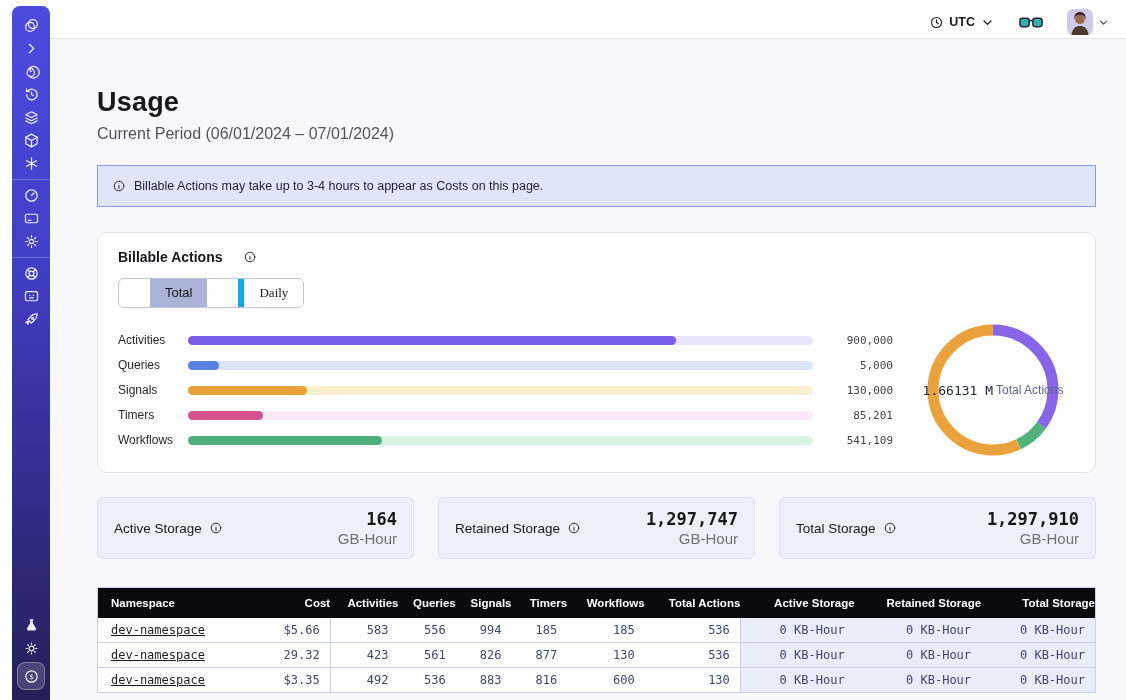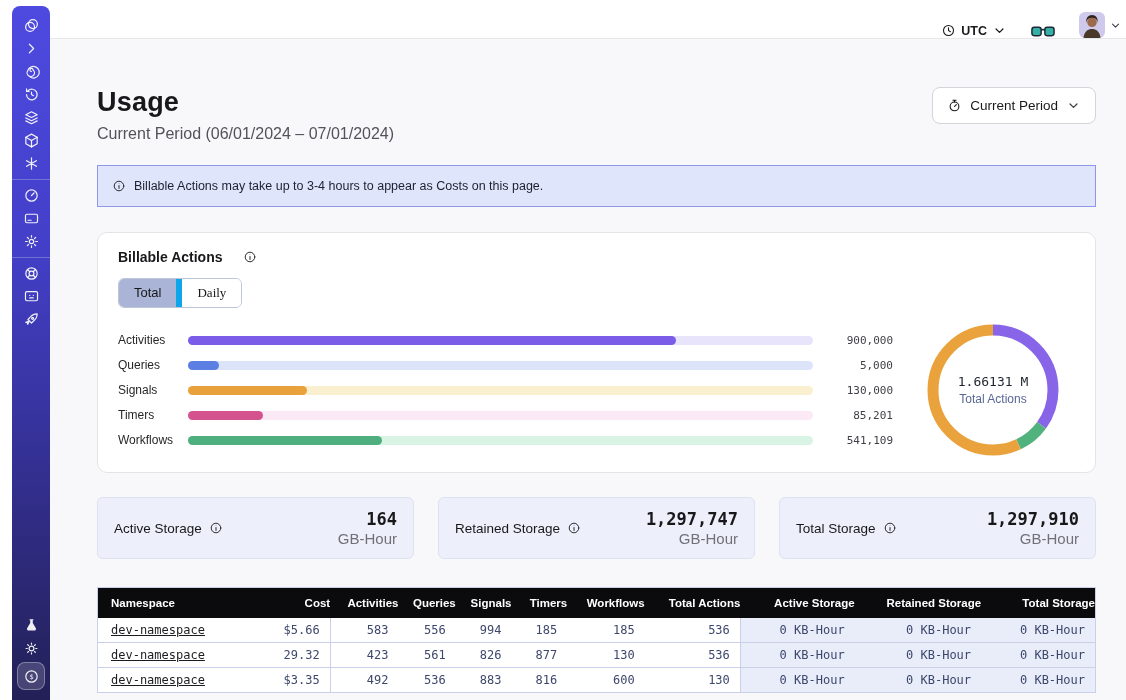--- a/index.html
+++ b/index.html
@@ -16,22 +16,22 @@
   .nav-item svg { width:17px; height:17px; }
   .nav-divider { width:38px; height:1px; background:rgba(255,255,255,.25); margin:4px 0; flex:none; }
   .nav-spacer { flex:1; }
   .pill { width:28px; height:28px; border-radius:8px; background:rgba(255,255,255,.16);
     border:1px solid rgba(255,255,255,.32); display:flex; align-items:center; justify-content:center; }
   .pill svg { width:17px; height:17px; }
   .nav-item.pill-item { height:32px; }
 
   
   .topbar { position:absolute; left:50px; right:0; top:6px; height:33px; background:#fff;
-    border-bottom:1px solid #e7e7ea; display:flex; align-items:flex-end; justify-content:flex-end;
-    gap:24px; padding-right:4px; }
+    border-bottom:1px solid #e7e7ea; display:flex; align-items:center; justify-content:flex-end;
+    gap:24px; padding-right:16px; }
   .tz { display:flex; align-items:center; gap:5px; font-size:12.5px; font-weight:bold; color:#18181b; cursor:pointer; }
   .tz svg { width:15px; height:15px; color:#18181b; }
   .chev { width:13px; height:13px; color:#3f3f46; }
   .glasses { width:24px; height:13px; cursor:pointer; }
   .avatar-wrap { display:flex; align-items:center; gap:4px; cursor:pointer; }
   .avatar { width:26px; height:26px; border-radius:6px; overflow:hidden; display:block; }
 
   
   .main { position:absolute; left:50px; top:39px; right:0; bottom:0; background:#f8f8fb;
     padding:0 30px 0 47px; overflow:hidden; }
@@ -44,35 +44,35 @@
   .period-btn svg { width:15px; height:15px; }
 
   .banner { margin-top:22px; background:#dfe6fb; border:1.5px solid #9097e6; border-radius:0;
     padding:13px 14px; display:flex; align-items:center; gap:8px; font-size:12.5px; color:#1c2130; }
   .info-ic { width:14px; height:14px; color:#27272a; flex:none; }
 
   .card { margin-top:25px; background:#fff; border:1px solid #e4e4e7; border-radius:10px;
     padding:16px 20px 10px; }
   .card-title { display:flex; gap:20px; align-items:center; font-size:14px; font-weight:600; color:#18181b; }
   .seg { display:inline-flex; margin-top:13px; border:1px solid #bfc6da; border-radius:6px; overflow:hidden; }
-  .seg-tab { padding:6px 15px; font-size:13px; background:#fff; color:#18181b; cursor:pointer; }
+  .seg-tab { padding:6px 15px; font-size:13px; background:#fff; color:#18181b; cursor:pointer;margin-left:31px; }
   .seg-tab.active { background:#a9b4d6; }
   .seg-tab + .seg-tab { border-left:6px solid #0ea5e9;font-family:Liberation Serif, serif; }
 
   .chart-row { display:flex; align-items:center; margin-top:10px; gap:28px; }
   .bars { flex:1; display:flex; flex-direction:column; }
   .bar-row { display:flex; align-items:center; height:25px; }
   .bar-label { width:70px; font-size:12px; color:#27272a; flex:none; }
   .bar-track { flex:1; height:9px; border-radius:5px; position:relative; }
   .bar-fill { position:absolute; left:0; top:0; bottom:0; border-radius:5px; }
   .bar-value { width:80px; text-align:right; font-family:"DejaVu Sans Mono", monospace;
     font-size:11px; color:#3f3f46; flex:none; }
 
   .donut-wrap { position:relative; width:144px; height:144px; margin-right:10px; flex:none; }
-  .donut-center { position:absolute; inset:0; display:flex; flex-direction:column; align-items:center;
+  .donut-center { position:absolute; inset:0; display:flex; flex-direction:row; align-items:center;
     justify-content:center; gap:3px; }
   .donut-value { font-family:"DejaVu Sans Mono", monospace; font-size:13px; color:#1f2430; }
   .donut-label { font-size:12px; color:#5a6694; }
 
   .storage-row { display:flex; gap:24px; margin-top:24px; }
   .storage-card { flex:1; background:#edf0fa; border:1px solid #dde2f1; border-radius:6px;
     padding:11px 16px; display:flex; justify-content:space-between; align-items:center; }
   .storage-label { display:flex; align-items:center; gap:7px; font-size:13.5px; color:#18181b; }
   .storage-nums { text-align:right; }
   .storage-value { font-family:"DejaVu Sans Mono", monospace; font-weight:bold; font-size:17px; color:#18181b; }
@@ -232,30 +232,20 @@
     </div>
   </header>
 
   <main class="main">
 
     <div class="page-head">
       <div>
         <div class="page-title">Usage</div>
         <div class="page-sub">Current Period (06/01/2024 – 07/01/2024)</div>
       </div>
-      <button class="period-btn">
-        <svg viewBox="0 0 24 24" fill="none" stroke="currentColor" stroke-width="1.7" stroke-linecap="round">
-            <circle cx="12" cy="13.5" r="7"></circle>
-            <path d="M9.5 3.5h5M12 3.5v3M12 13.5l3-3"></path>
-          </svg>
-        <span>Current Period</span>
-        <svg class="chev" viewBox="0 0 24 24" fill="none" stroke="currentColor" stroke-width="2" stroke-linecap="round" stroke-linejoin="round">
-            <path d="M6.5 9.5L12 15l5.5-5.5"></path>
-          </svg>
-      </button>
     </div>
 
     <div class="banner">
       <svg class="info-ic" viewBox="0 0 24 24" fill="none" stroke="currentColor" stroke-width="1.7" stroke-linecap="round">
           <circle cx="12" cy="12" r="8.2"></circle>
           <path d="M12 11.2v5"></path>
           <circle cx="12" cy="7.8" r="0.6" fill="currentColor" stroke="none"></circle>
         </svg>
       <span>Billable Actions may take up to 3-4 hours to appear as Costs on this page.</span>
     </div>

